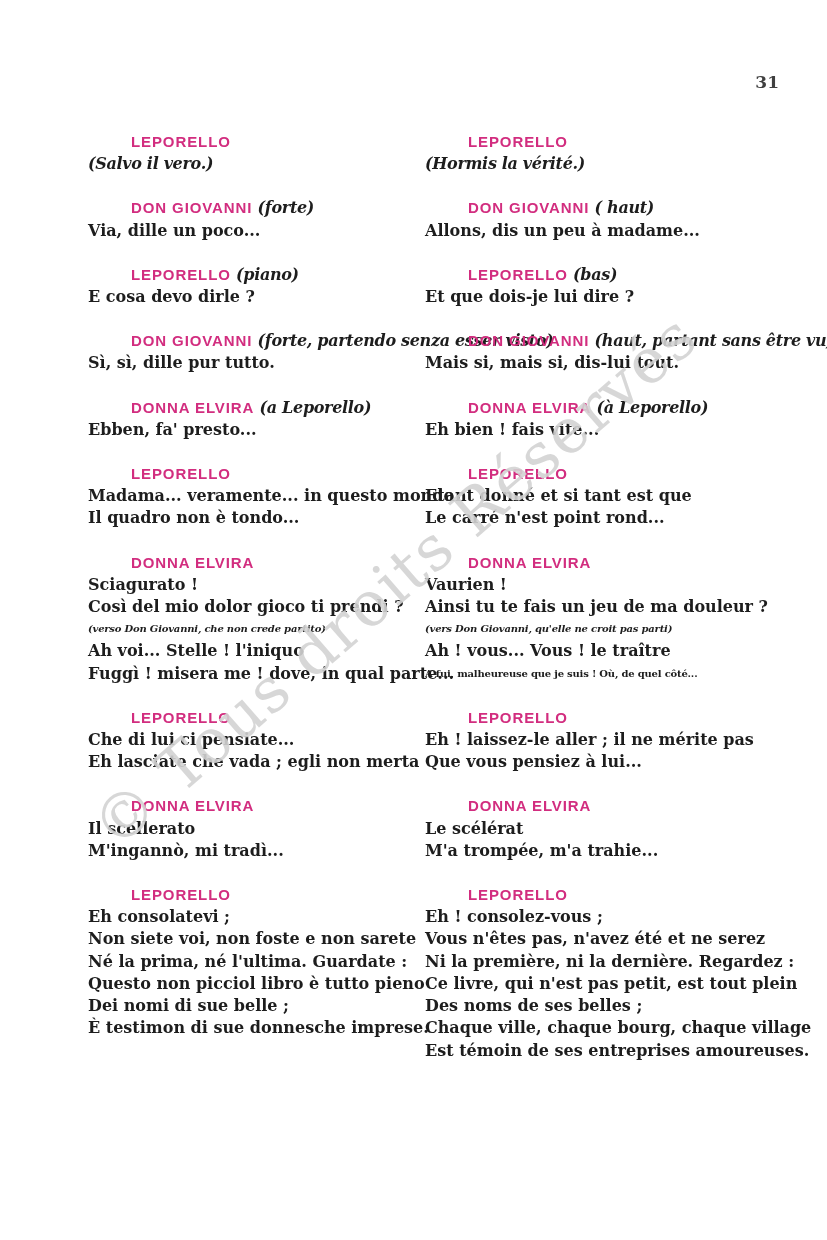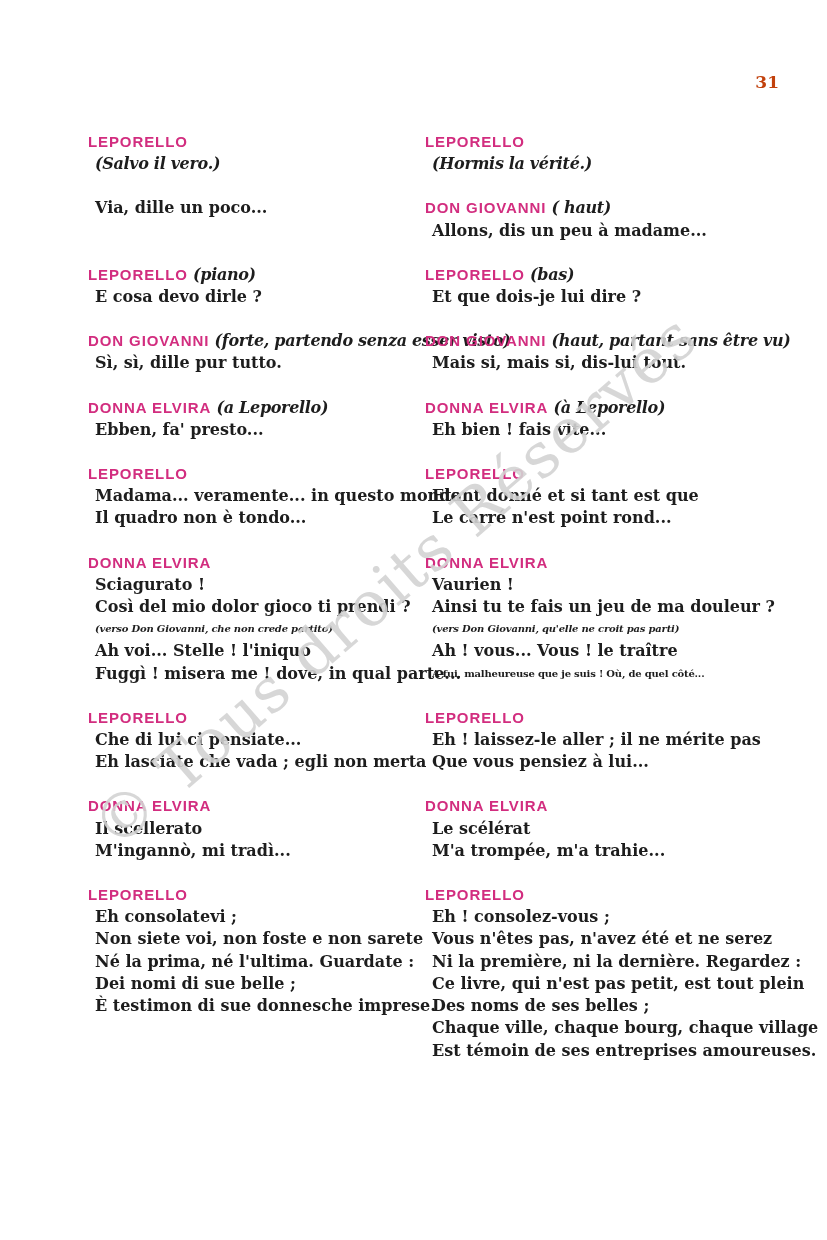--- a/index.html
+++ b/index.html
@@ -17,21 +17,21 @@
   .page {
     position: absolute;
     inset: 0;
     background: #ffffff;
   }
   .page-number {
     position: absolute;
     top: 72px;
     right: 48px;
     font: 600 17px/20px "DejaVu Serif", serif;
-    color: #c2410c;
+    color: #404040;
   }
   .content {
     position: absolute;
     left: 88px;
     top: 131px;
     width: 710px;
     z-index: 1;
   }
   .dialogue-row {
     display: flex;
@@ -48,31 +48,31 @@
   .speaker-line {
     white-space: nowrap;
     line-height: 22.2px;
   }
   .speaker {
     font-family: "Liberation Sans", sans-serif;
     font-weight: 800;
     font-size: 15px;
     letter-spacing: 0.06em;
     color: var(--name-color, #d22d7f);
+    margin-left: 43px;
   }
   .direction {
     font: italic 600 16px/22.2px "DejaVu Serif", serif;
     color: var(--text-color, #1d1d1d);
     letter-spacing: -0.02em;
   }
   .line {
     font: 600 16px/22.2px "DejaVu Serif", serif;
     color: var(--text-color, #1d1d1d);
     white-space: nowrap;
-    margin-left: 7px;
   }
   .line.italic {
     font-style: italic;
     letter-spacing: -0.02em;
   }
   .line.condensed {
     font-size: 10px;
     letter-spacing: -0.02em;
   }
   .watermark {
@@ -101,20 +101,21 @@
           <div class="speaker-line"><span class="speaker">LEPORELLO</span></div>
           <div class="line italic">(Salvo il vero.)</div>
         </div>
         <div class="cell fr">
           <div class="speaker-line"><span class="speaker">LEPORELLO</span></div>
           <div class="line italic">(Hormis la vérité.)</div>
         </div>
       </div>
       <div class="dialogue-row">
         <div class="cell it">
+          <div class="speaker-line"><span class="speaker">DON GIOVANNI</span><span class="direction"> (forte)</span></div>
           <div class="line">Via, dille un poco...</div>
         </div>
         <div class="cell fr">
           <div class="speaker-line"><span class="speaker">DON GIOVANNI</span><span class="direction"> ( haut)</span></div>
           <div class="line">Allons, dis un peu à madame...</div>
         </div>
       </div>
       <div class="dialogue-row">
         <div class="cell it">
           <div class="speaker-line"><span class="speaker">LEPORELLO</span><span class="direction"> (piano)</span></div>
@@ -198,20 +199,21 @@
           <div class="line">Le scélérat</div>
           <div class="line">M'a trompée, m'a trahie...</div>
         </div>
       </div>
       <div class="dialogue-row">
         <div class="cell it">
           <div class="speaker-line"><span class="speaker">LEPORELLO</span></div>
           <div class="line">Eh consolatevi ;</div>
           <div class="line">Non siete voi, non foste e non sarete</div>
           <div class="line">Né la prima, né l'ultima. Guardate :</div>
+          <div class="line">Questo non picciol libro è tutto pieno</div>
           <div class="line">Dei nomi di sue belle ;</div>
           <div class="line">È testimon di sue donnesche imprese.</div>
         </div>
         <div class="cell fr">
           <div class="speaker-line"><span class="speaker">LEPORELLO</span></div>
           <div class="line">Eh ! consolez-vous ;</div>
           <div class="line">Vous n'êtes pas, n'avez été et ne serez</div>
           <div class="line">Ni la première, ni la dernière. Regardez :</div>
           <div class="line">Ce livre, qui n'est pas petit, est tout plein</div>
           <div class="line">Des noms de ses belles ;</div>

